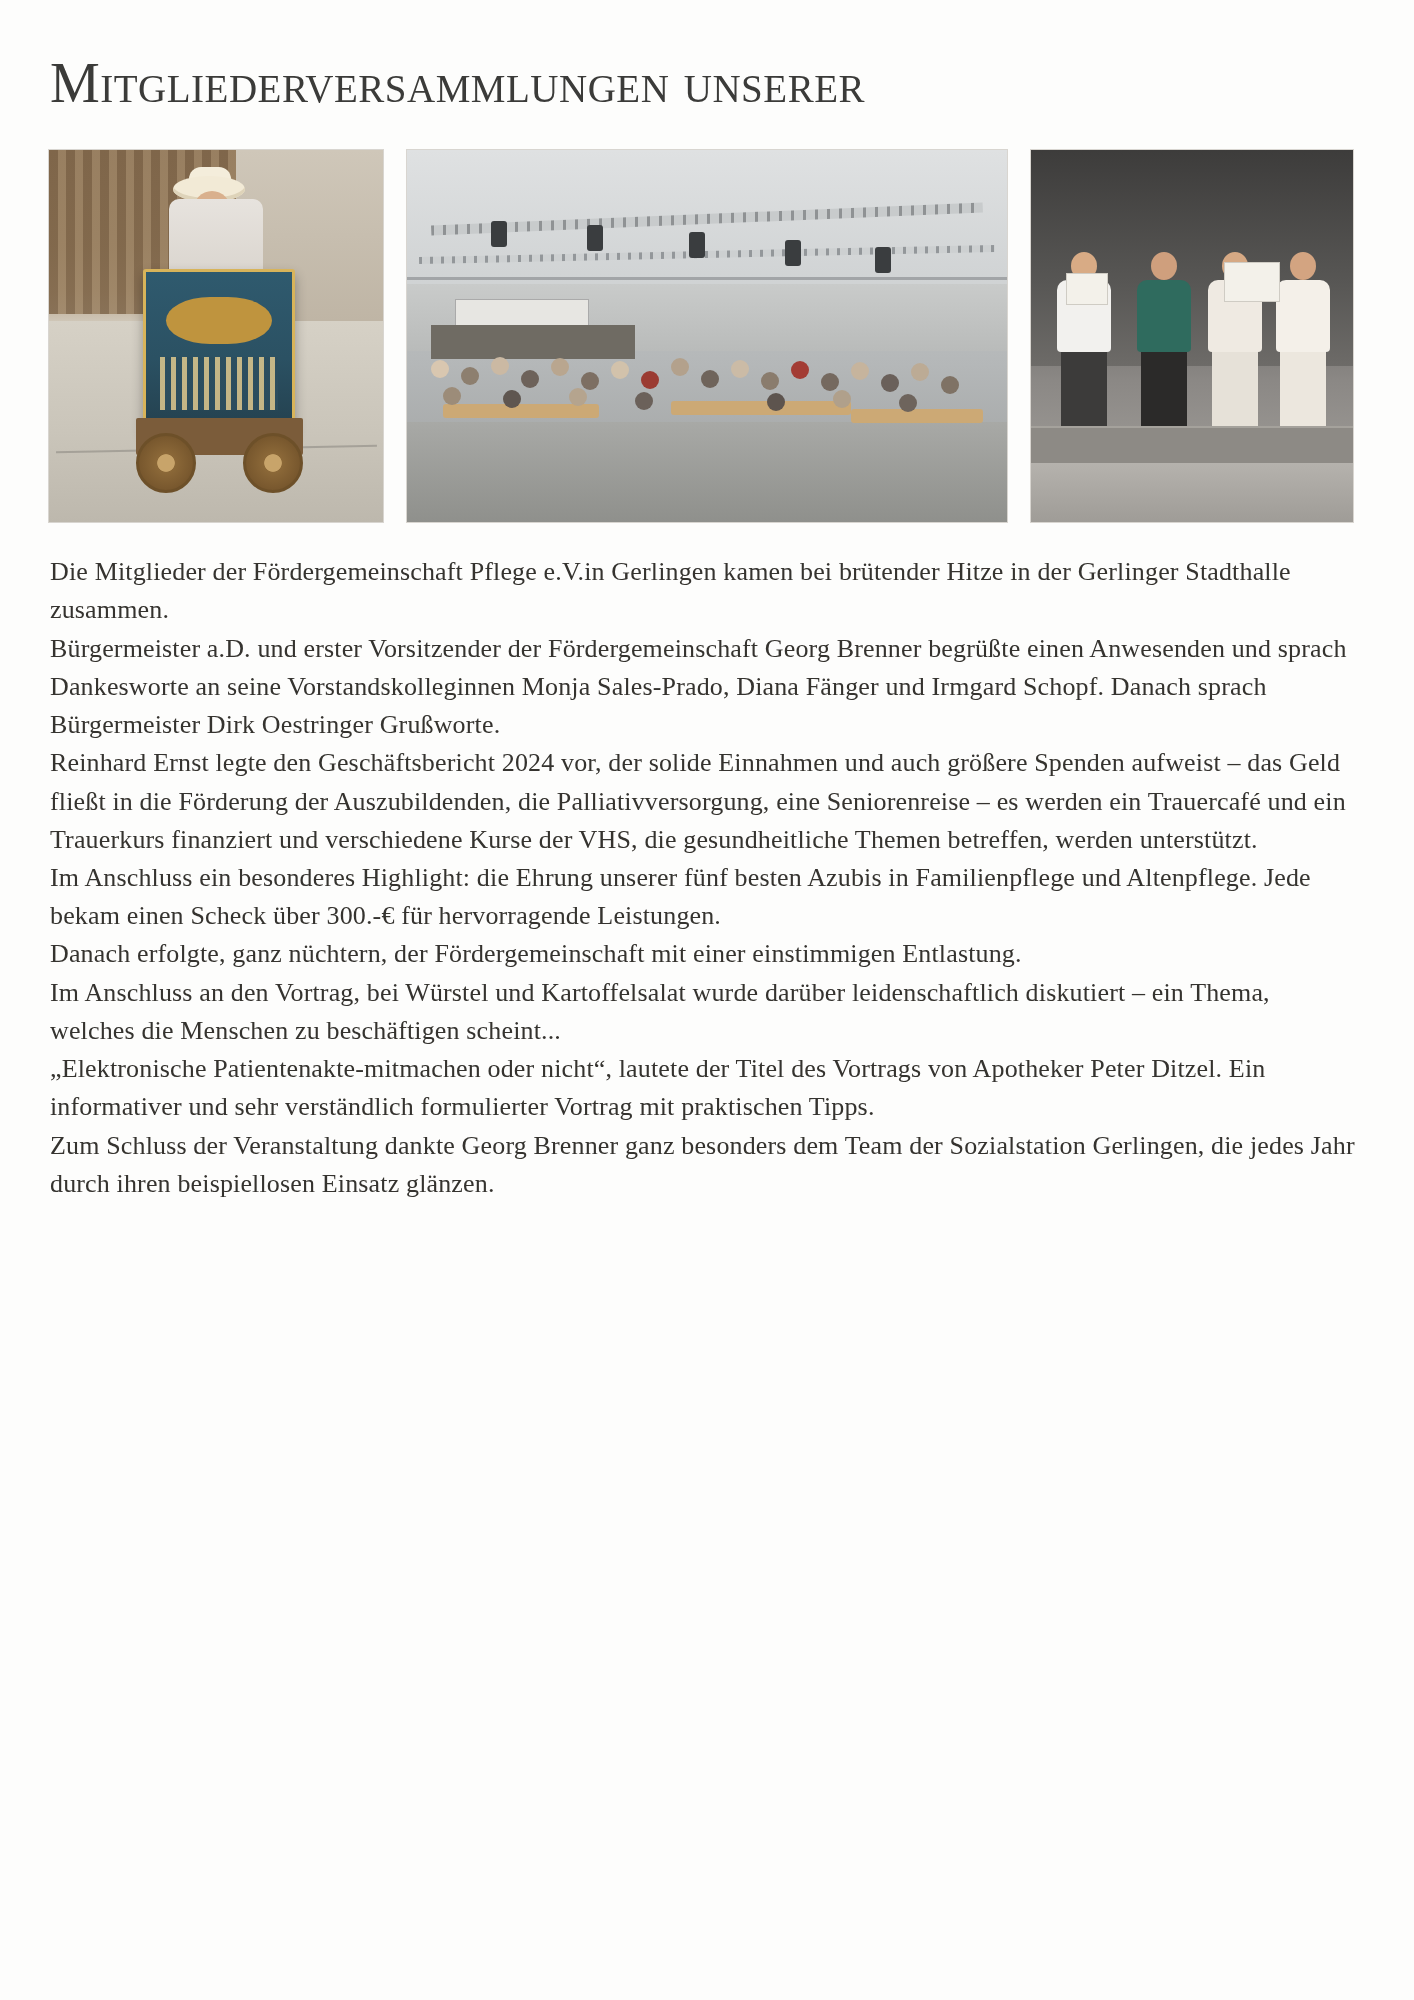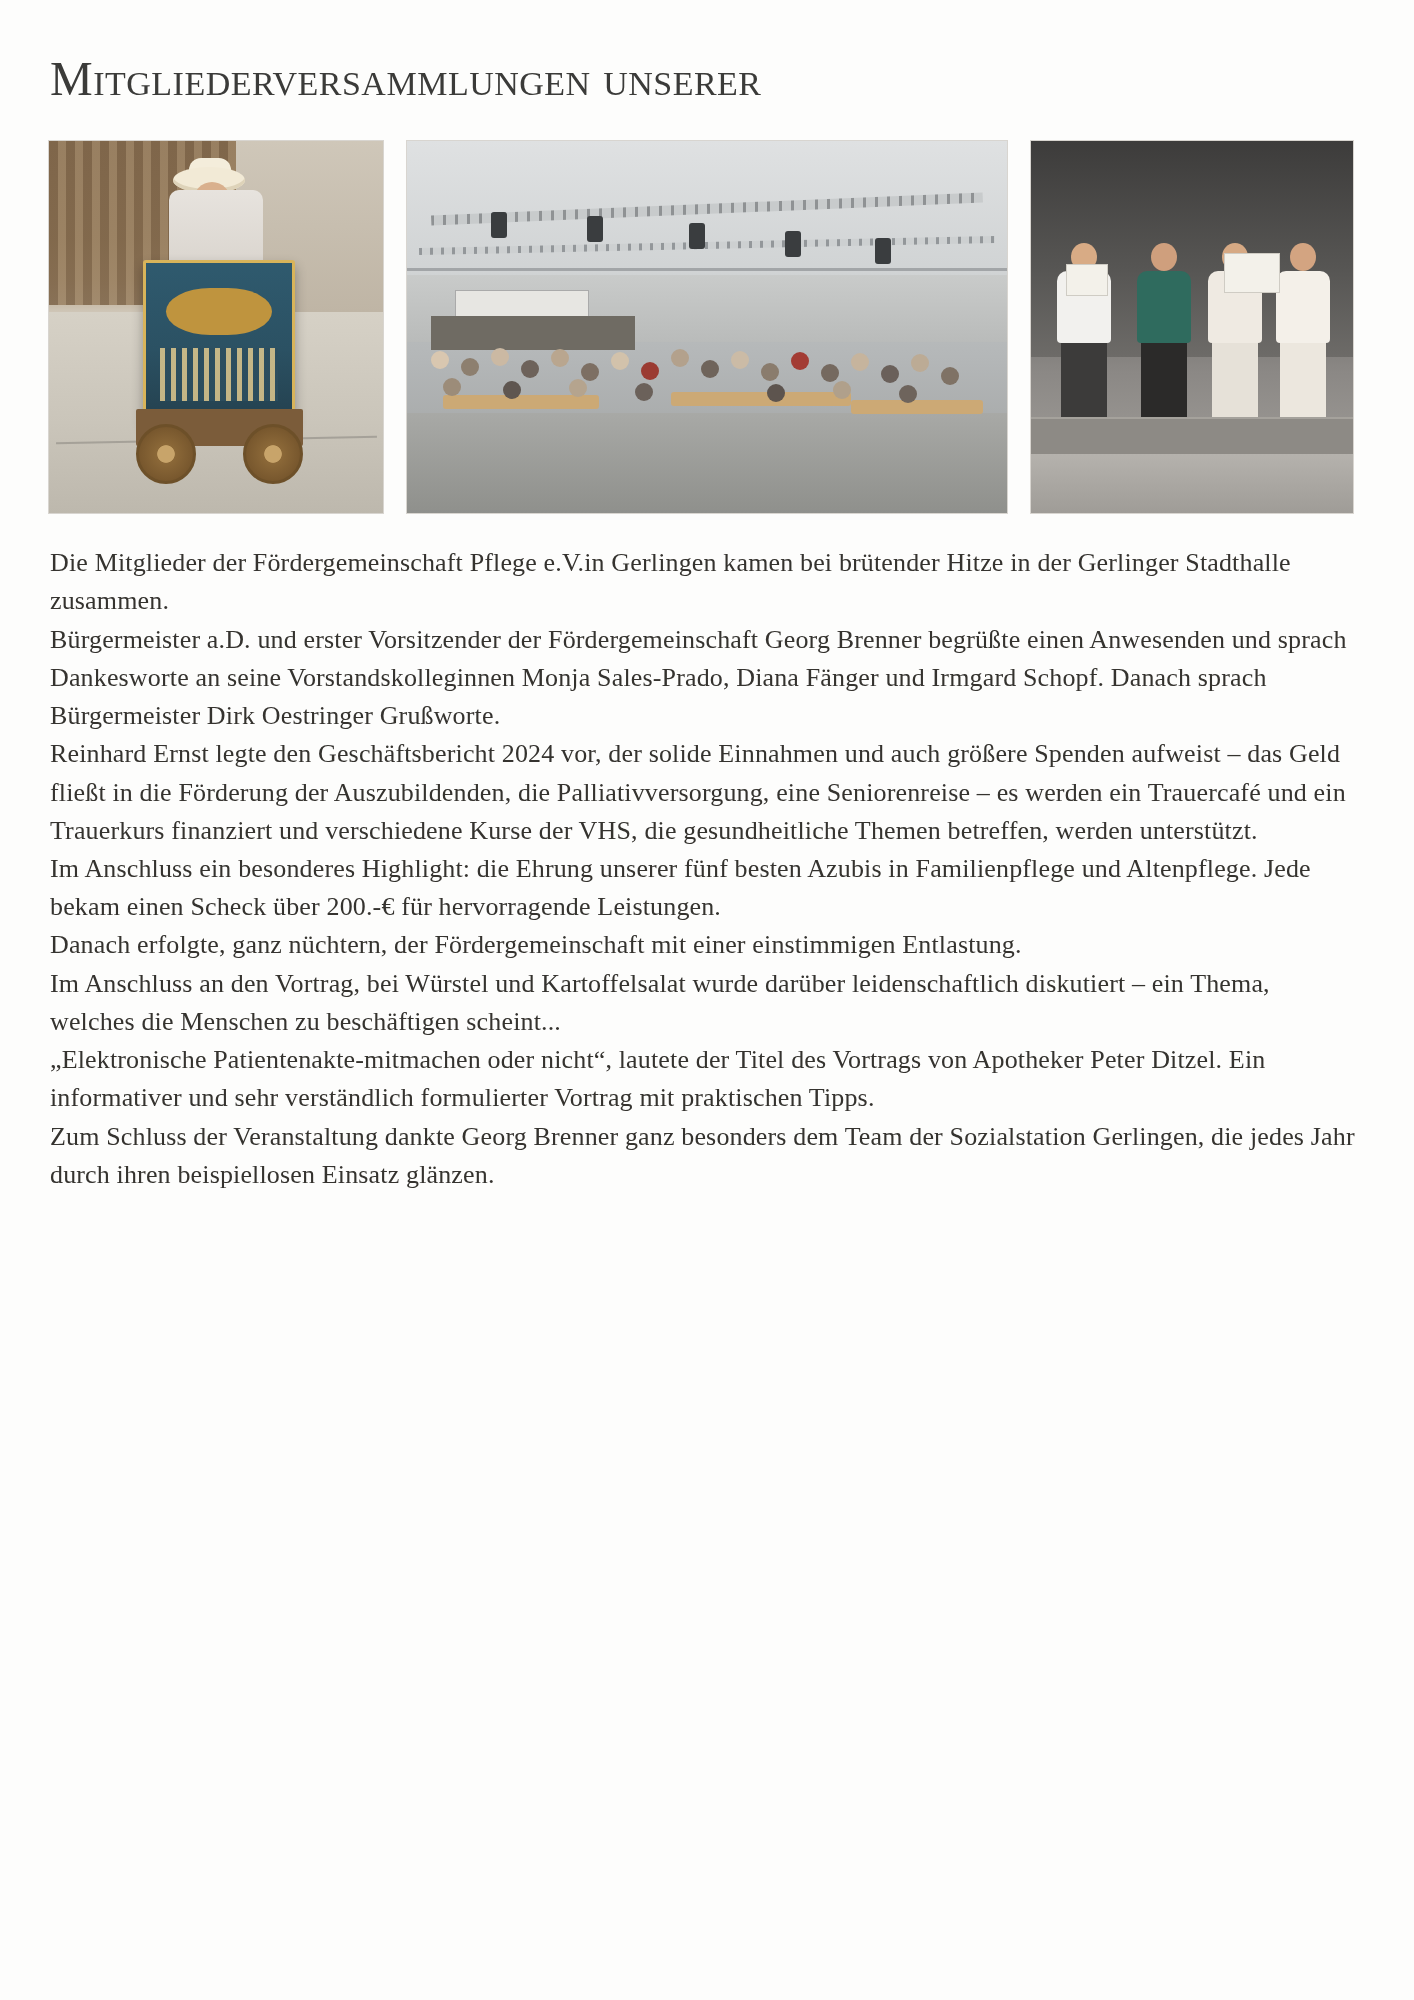--- a/index.html
+++ b/index.html
@@ -18,21 +18,21 @@
     min-height: 2000px;
     box-sizing: border-box;
     padding: 52px 46px 30px 46px;
     background: #fdfdfc;
     position: relative;
   }
 
   
   .title {
     font-family: "Liberation Serif", serif;
-    font-size: 48px;
+    font-size: 56px;
     line-height: 1.13;
     color: #3b3b39;
     letter-spacing: 0.5px;
     font-variant: small-caps;
     text-transform: none;
     margin: 0 0 34px 0;
     padding-left: 4px;
     font-weight: 400;
   }
   .title .ln { display: block; }
@@ -319,20 +319,20 @@
       <div class="p3-cert" style="left:60%; top:30%;"></div>
       <div class="p3-cert" style="left:11%; top:33%; width:40px; height:30px;"></div>
     </div>
 
   </div>
 
   <div class="body-text">
     <p>Die Mitglieder der Fördergemeinschaft Pflege e.V.in Gerlingen kamen bei brütender Hitze in der Gerlinger Stadthalle zusammen.</p>
     <p>Bürgermeister a.D. und erster Vorsitzender der Fördergemeinschaft Georg Brenner begrüßte einen Anwesenden und sprach Dankesworte an seine Vorstandskolleginnen Monja Sales-Prado, Diana Fänger und Irmgard Schopf. Danach sprach Bürgermeister Dirk Oestringer Grußworte.</p>
     <p>Reinhard Ernst legte den Geschäftsbericht 2024 vor, der solide Einnahmen und auch größere Spenden aufweist – das Geld fließt in die Förderung der Auszubildenden, die Palliativversorgung, eine Seniorenreise – es werden ein Trauercafé und ein Trauerkurs finanziert und verschiedene Kurse der VHS, die gesundheitliche Themen betreffen, werden unterstützt.</p>
-    <p>Im Anschluss ein besonderes Highlight: die Ehrung unserer fünf besten Azubis in Familienpflege und Altenpflege. Jede bekam einen Scheck über 200.-€ für hervorragende Leistungen.</p>
+    <p>Im Anschluss ein besonderes Highlight: die Ehrung unserer fünf besten Azubis in Familienpflege und Altenpflege. Jede bekam einen Scheck über 300.-€ für hervorragende Leistungen.</p>
     <p>Danach erfolgte, ganz nüchtern, der Fördergemeinschaft mit einer einstimmigen Entlastung.</p>
     <p>Im Anschluss an den Vortrag, bei Würstel und Kartoffelsalat wurde darüber leidenschaftlich diskutiert – ein Thema, welches die Menschen zu beschäftigen scheint...</p>
     <p>„Elektronische Patientenakte-mitmachen oder nicht“, lautete der Titel des Vortrags von Apotheker Peter Ditzel. Ein informativer und sehr verständlich formulierter Vortrag mit praktischen Tipps.</p>
     <p>Zum Schluss der Veranstaltung dankte Georg Brenner ganz besonders dem Team der Sozialstation Gerlingen, die jedes Jahr durch ihren beispiellosen Einsatz glänzen.</p>
   </div>
 
 </div>
 
 </body></html>

